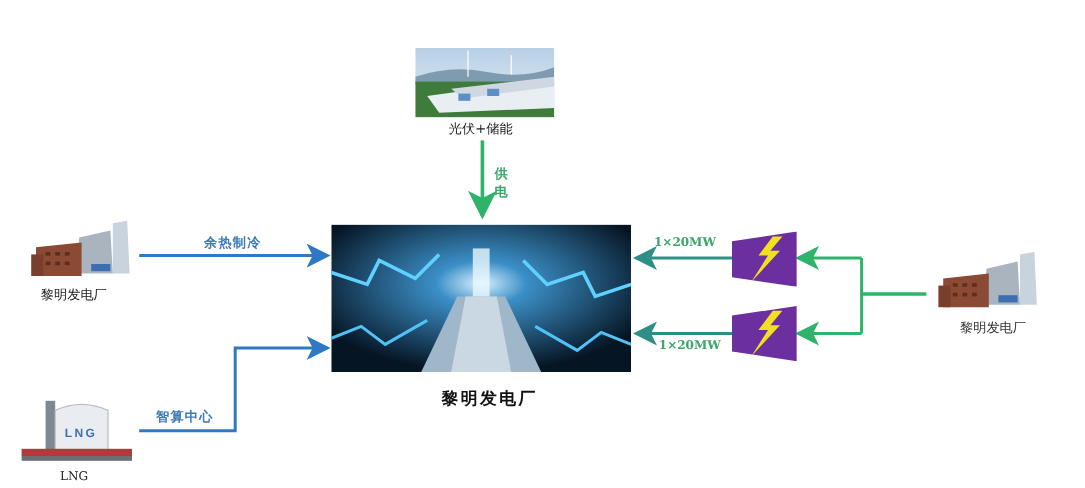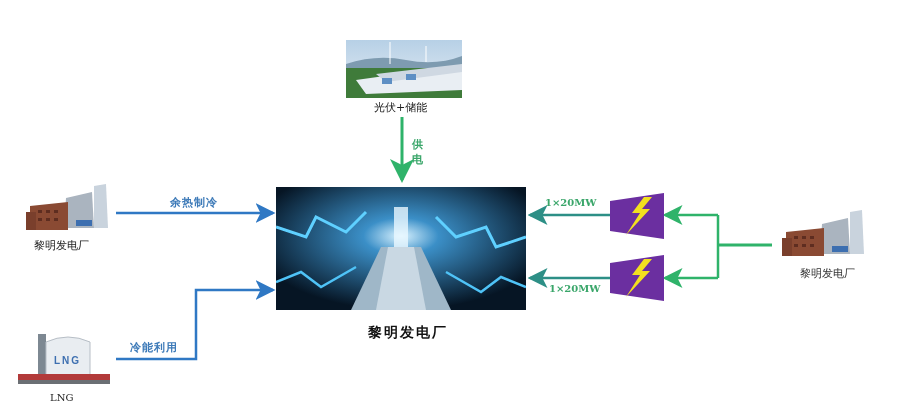--- a/index.html
+++ b/index.html
@@ -92,21 +92,21 @@
 <div class="abs" style="left:16px;top:328px;width:96px;height:60px;">
   <svg width="96" height="60">
     <rect x="22" y="6" width="8" height="46" fill="#7d8892"></rect>
     <path d="M30,14 Q52,4 74,14 L74,52 L30,52 Z" fill="#e9edf1" stroke="#b7bec6"></path>
     <text x="38" y="36" font-size="10" font-weight="bold" fill="#3d6fb0" font-family="Liberation Sans, sans-serif" letter-spacing="2">LNG</text>
     <rect x="2" y="46" width="92" height="6" fill="#b23a3a"></rect>
     <rect x="2" y="52" width="92" height="4" fill="#6b6f74"></rect>
   </svg>
 </div>
 <div class="abs label" style="left:50px;top:392px;font-size:10px;">LNG</div>
-<div class="abs blue-label" style="left:130px;top:340px;">冷能利用</div>
+<div class="abs blue-label" style="left:130px;top:340px;">智算中心</div>
 
 <div class="abs" style="left:276px;top:187px;width:250px;height:123px;overflow:hidden;">
   <svg width="250" height="123">
     <defs>
       <radialGradient id="glow" cx="0.5" cy="0.4" r="0.6">
         <stop offset="0" stop-color="#d9f2ff"></stop>
           <stop offset="0.25" stop-color="#3b8fc7"></stop>
           <stop offset="1" stop-color="#061524"></stop>
       </radialGradient>
     </defs>

